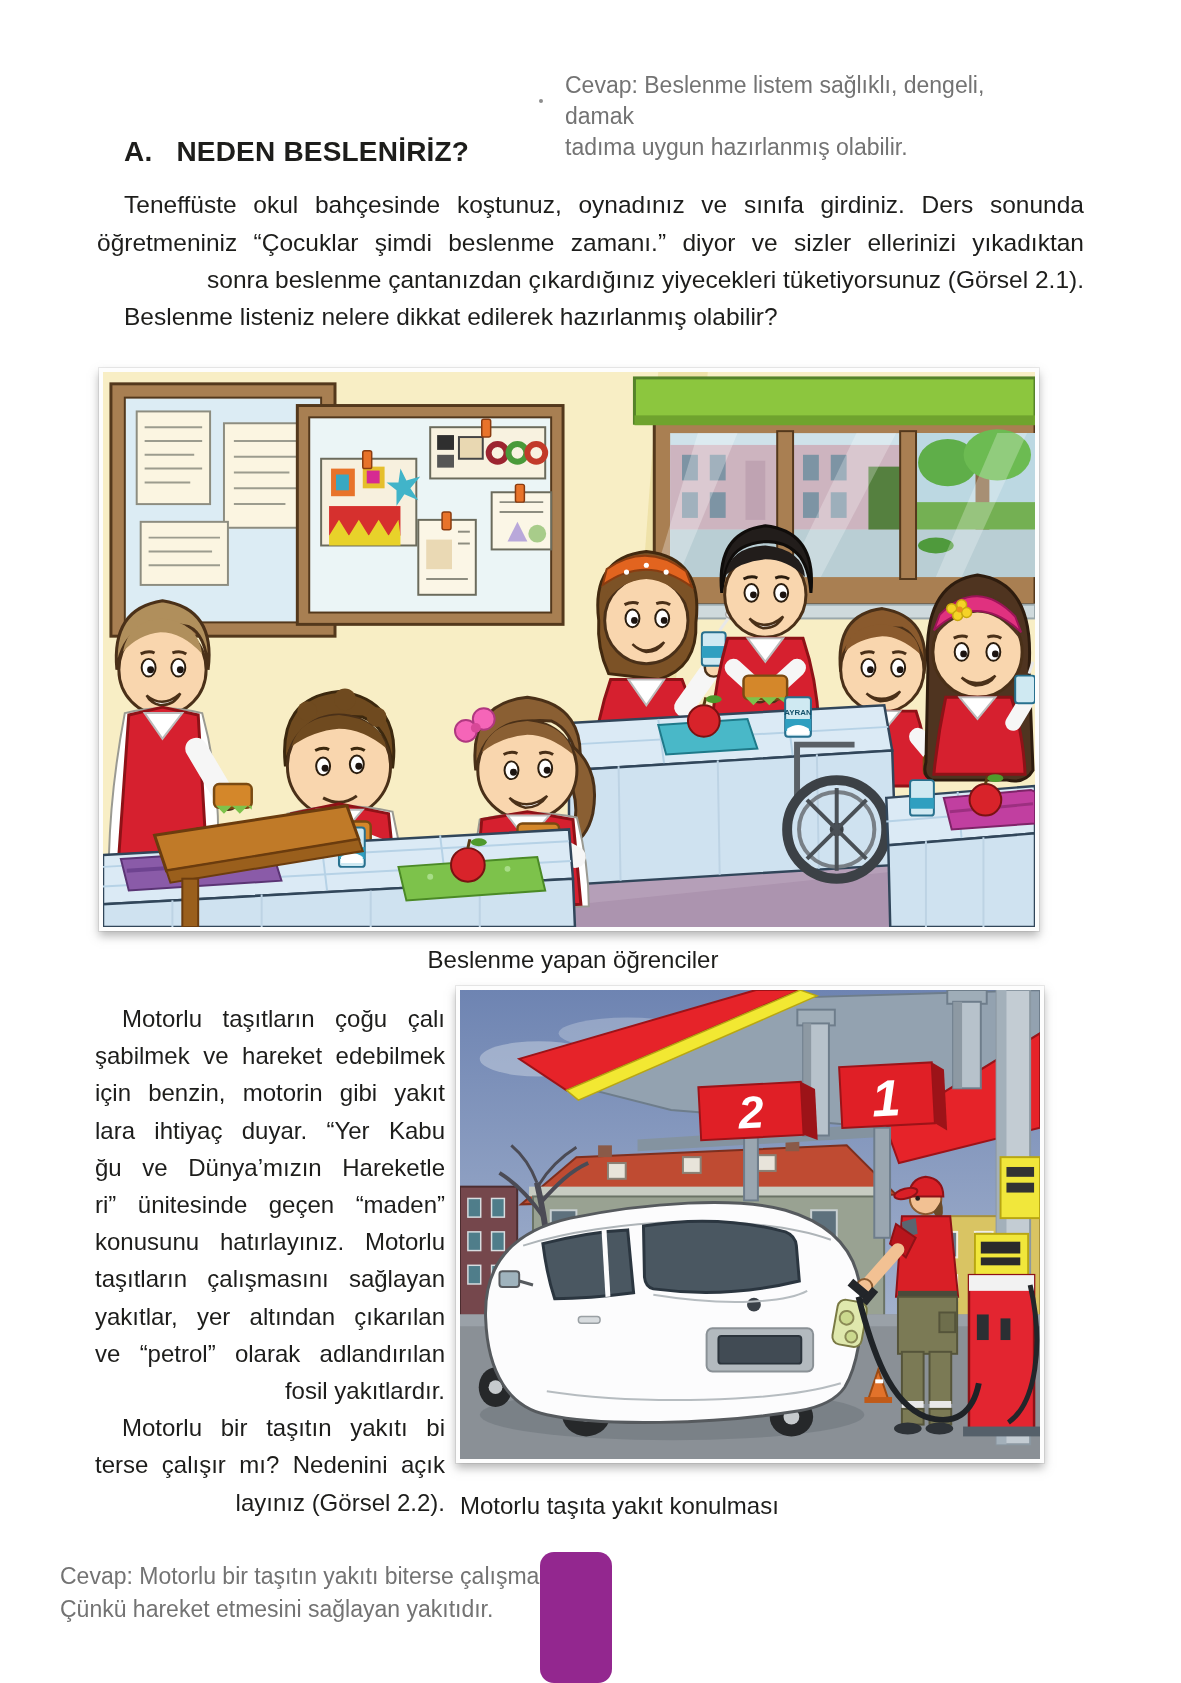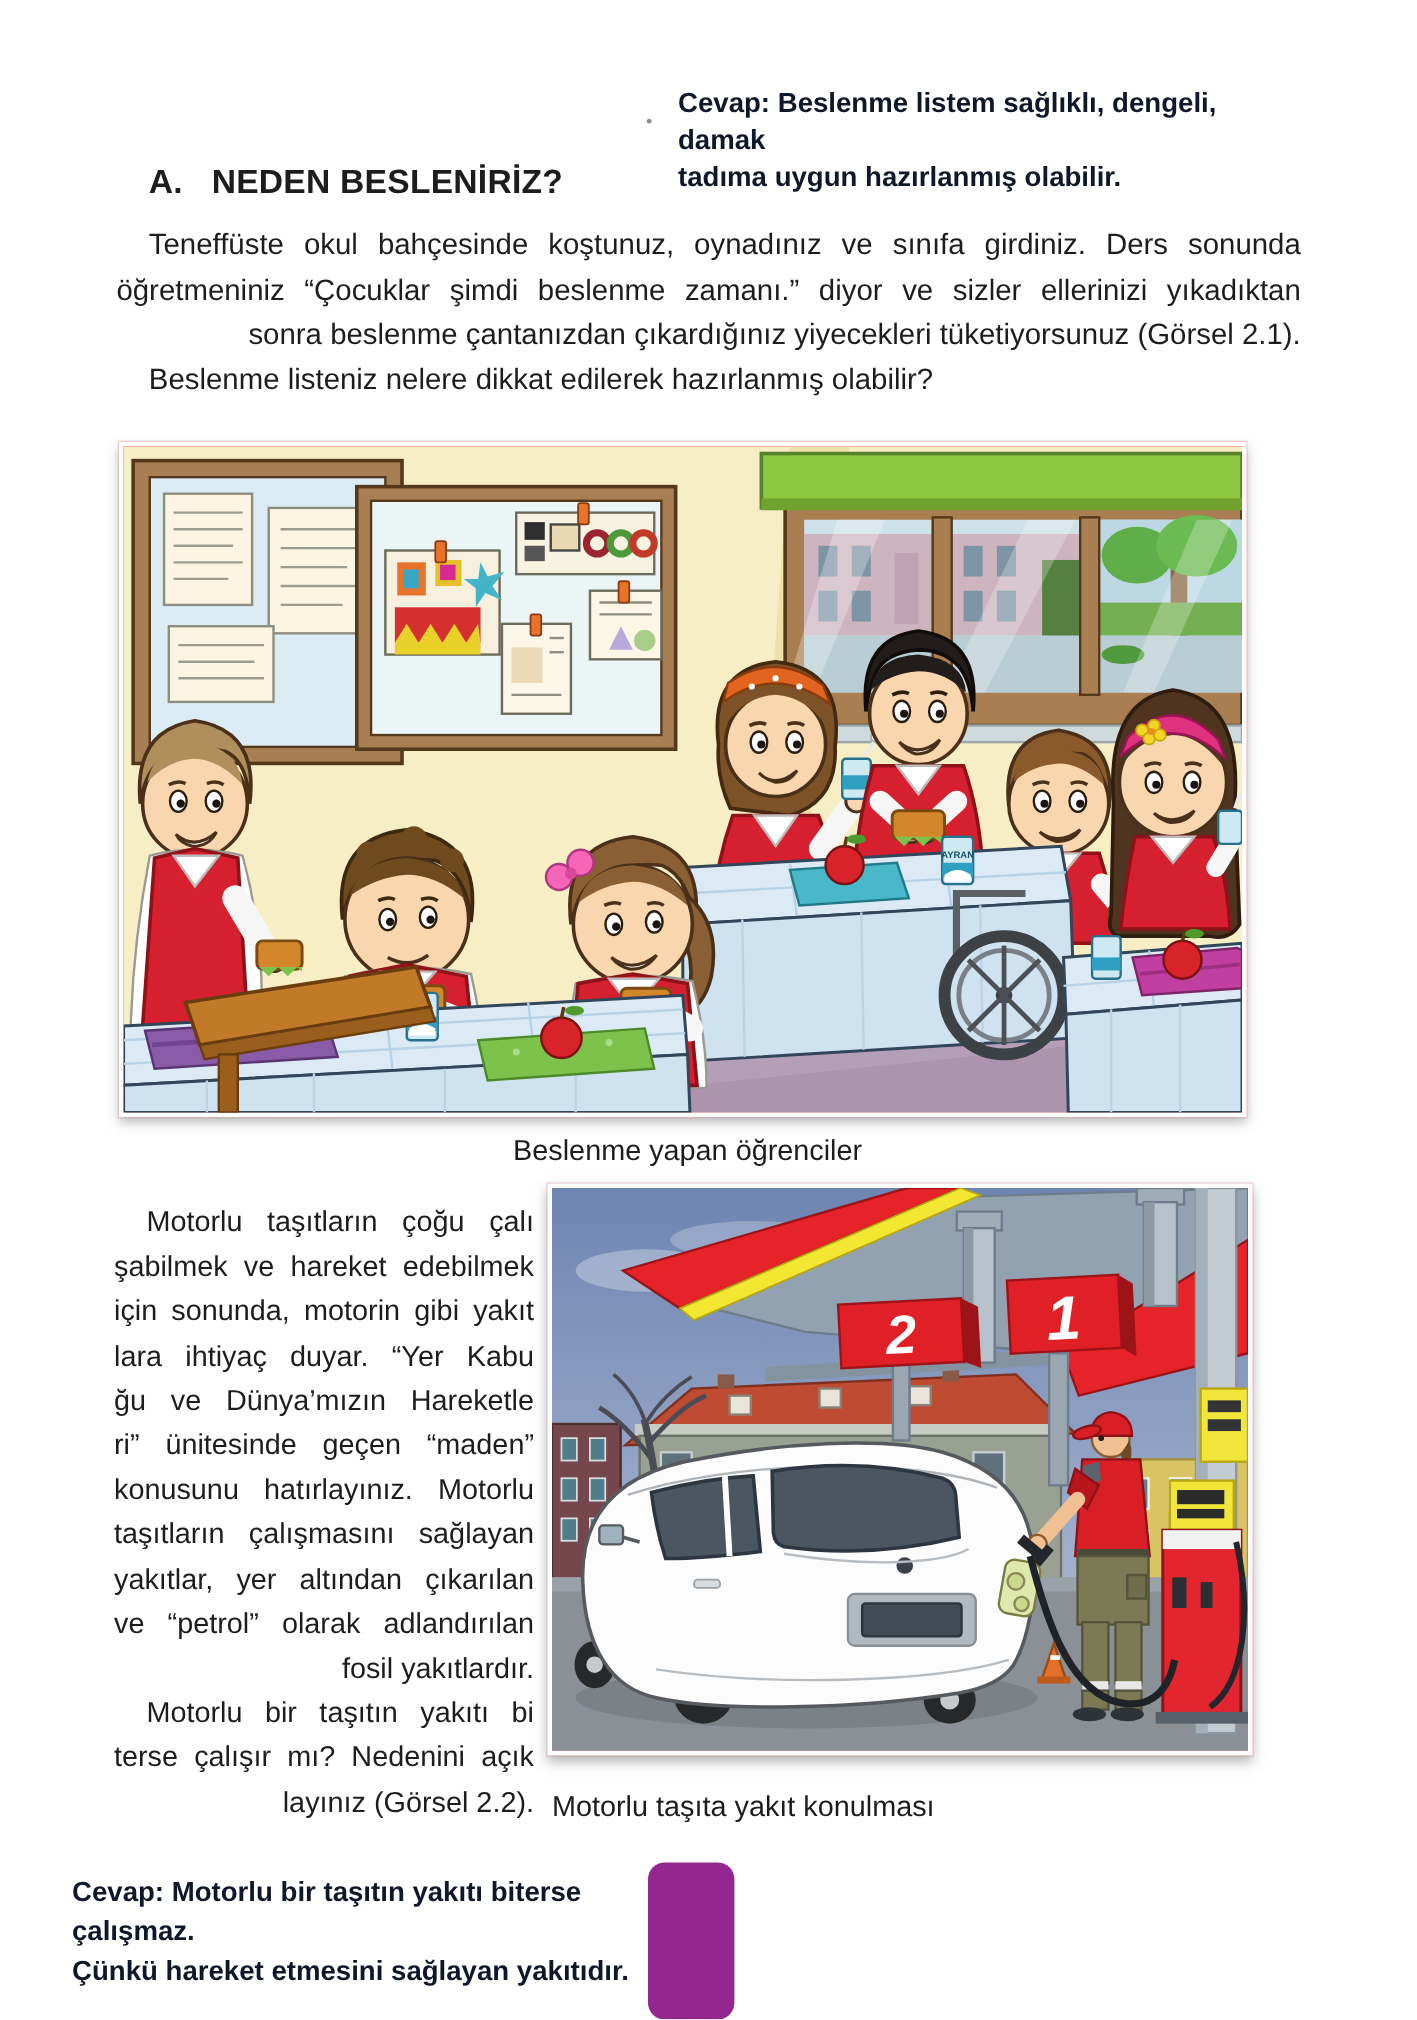--- a/index.html
+++ b/index.html
@@ -1,31 +1,31 @@
 <!DOCTYPE html>
 <html><head>
 <meta charset="utf-8">
 <style>
   html,body{margin:0;padding:0}
   .page{position:relative;width:1181px;height:1683px;background:#ffffff;
         font-family:"Liberation Sans",sans-serif;color:#1d1d1b;overflow:hidden}
-  .answer{position:absolute;color:#0f172a;font-size:23px;line-height:31px;font-weight:700}
+  .answer{position:absolute;color:#737373;font-size:23px;line-height:31px;font-weight:400}
   .answer-top{left:565px;top:70px;width:492px}
   .answer-bottom{left:60px;top:1560px;width:530px;line-height:33px}
   .stray-dot{position:absolute;left:539px;top:99px;width:4px;height:4px;border-radius:50%;background:#8d8d8d}
   .heading{position:absolute;left:124px;top:136px;margin:0;font-size:28px;font-weight:bold;letter-spacing:.2px}
   .heading .num{margin-right:24px}
   .intro{position:absolute;left:97px;top:186px;width:987px;font-size:24.5px;line-height:37.5px}
   .motor{position:absolute;left:95px;top:1000px;width:350px;font-size:24px;line-height:37.2px}
   .jl{text-align:justify;text-align-last:justify}
   .ll{text-align:right}
   .ind{text-indent:27px}
   .question{position:absolute;left:97px;top:303px;font-size:24.5px}
   figure{margin:0}
-  .figure{position:absolute;border:4px solid #fdfdfd;background:#ef4444;
+  .figure{position:absolute;border:4px solid #fdfdfd;background:#fdba74;
           box-shadow:0 5px 9px rgba(110,110,110,.5),0 0 0 1px #ececec}
   .fig1{left:99px;top:368px;width:932px;height:555px}
   .fig2{left:456px;top:986px;width:580px;height:469px}
   svg.art{display:block;width:100%;height:100%}
   svg text{font-family:"Liberation Sans",sans-serif}
   .cap{position:absolute;font-size:24px;color:#1d1d1b}
   .cap1{left:103px;top:946px;width:940px;text-align:center}
   .cap2{left:460px;top:1492px;width:588px;text-align:left}
   .purple-tab{position:absolute;left:540px;top:1552px;width:72px;height:131px;background:#93278f;border-radius:14px;z-index:4}
 </style>
@@ -410,21 +410,21 @@
       <polygon points="64,506 258,474 262,486 68,518" fill="#9a5f1c" stroke="#6b3c0e" stroke-width="2"></polygon>
       <rect x="80" y="514" width="16" height="49" fill="#9a5f1c" stroke="#6b3c0e" stroke-width="2"></rect>
     </g>
   </svg>
   </figure>
   <div class="cap cap1">Beslenme yapan öğrenciler</div>
 
   <div class="motor">
     <div class="jl ind">Motorlu taşıtların çoğu çalı</div>
     <div class="jl">şabilmek ve hareket edebilmek</div>
-    <div class="jl">için sonunda, motorin gibi yakıt</div>
+    <div class="jl">için benzin, motorin gibi yakıt</div>
     <div class="jl">lara ihtiyaç duyar. “Yer Kabu</div>
     <div class="jl">ğu ve Dünya’mızın Hareketle</div>
     <div class="jl">ri” ünitesinde geçen “maden”</div>
     <div class="jl">konusunu hatırlayınız. Motorlu</div>
     <div class="jl">taşıtların çalışmasını sağlayan</div>
     <div class="jl">yakıtlar, yer altından çıkarılan</div>
     <div class="jl">ve “petrol” olarak adlandırılan</div>
     <div class="ll">fosil yakıtlardır.</div>
     <div class="jl ind">Motorlu bir taşıtın yakıtı bi</div>
     <div class="jl">terse çalışır mı? Nedenini açık</div>

